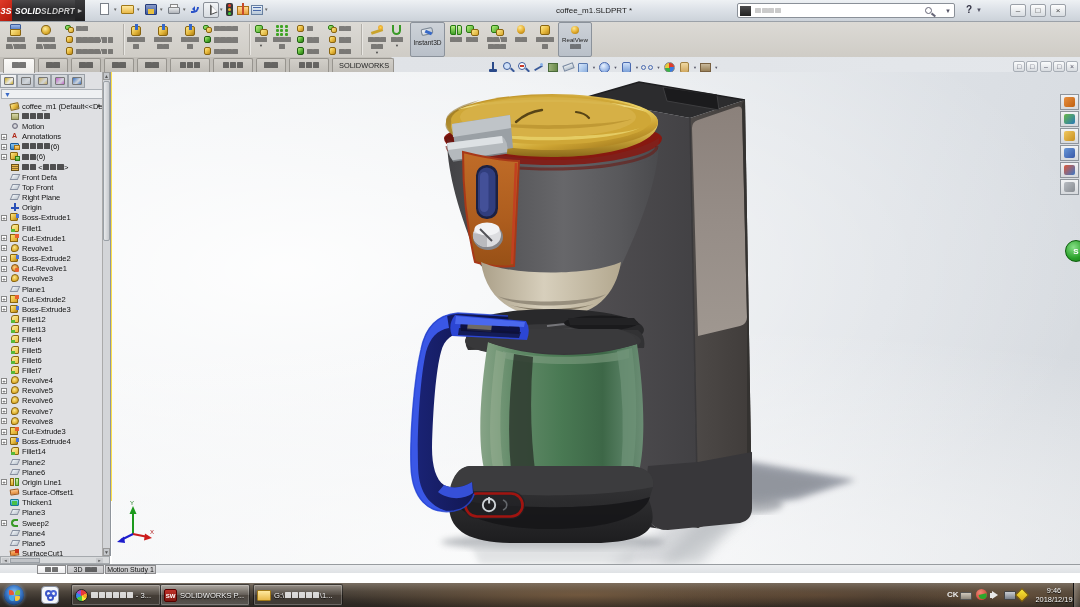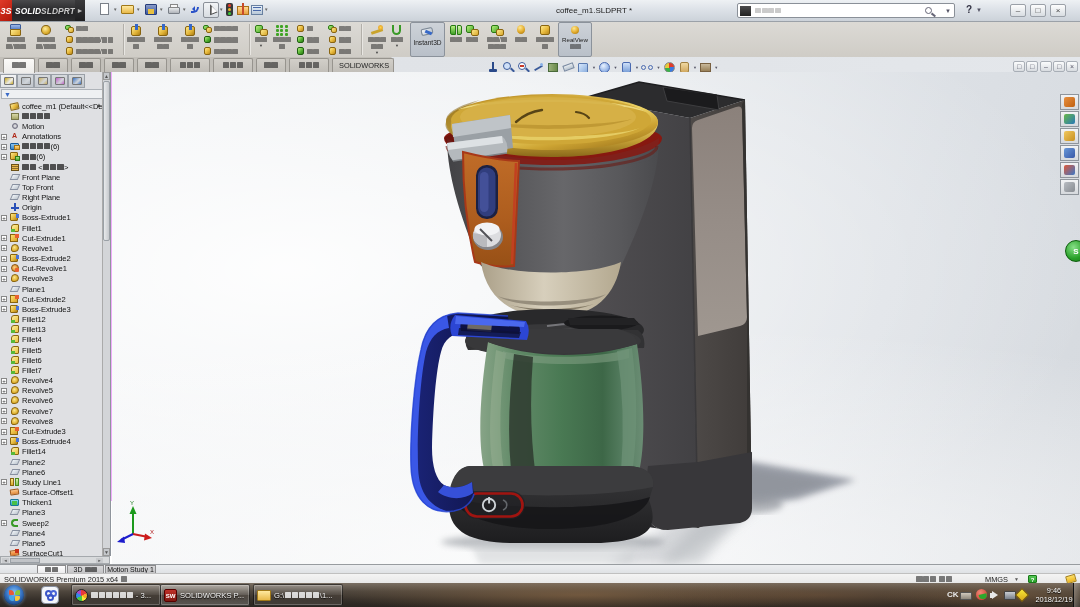--- a/index.html
+++ b/index.html
@@ -1,15 +1,15 @@
 <!DOCTYPE html>
 <html><head><meta charset="utf-8"><style>
 *{margin:0;padding:0;box-sizing:border-box}
 html,body{width:1080px;height:607px;overflow:hidden;font-family:"Liberation Sans",sans-serif;}
-#app{position:relative;width:1080px;height:501px;background:#f0abfc;}
+#app{position:relative;width:1080px;height:501px;background:#fde047;}
 .k{display:inline-block;width:.84em;height:.8em;background:currentColor;opacity:.58;border-radius:.5px;margin:0 .05em;vertical-align:-0.04em}
 .tbtn .k{opacity:.85}
 #ribbon .k{opacity:.5}
 #tabrow .k{opacity:.6}
 #tree .k{opacity:.7}
 
 #title{position:absolute;left:0;top:0;width:1080px;height:22px;background:linear-gradient(#eef1f4,#dde2e8 45%,#ccd2d9);border-bottom:1px solid #9ba1a8}
 #logo{position:absolute;left:0;top:0;width:75px;height:21px;background:linear-gradient(#4a4a4c,#232325 60%,#2c2c2e);display:flex;align-items:center}
 #logo .red{width:17px;height:21px;background:linear-gradient(135deg,#e03a28,#b01608);color:#fff;font-size:9px;font-weight:bold;font-style:italic;display:flex;align-items:center;justify-content:center}
 #logo .sw{color:#fff;font-size:8.4px;font-weight:bold;font-style:italic;letter-spacing:.1px;margin-left:3px}
@@ -459,21 +459,21 @@
         <div class="trow">
           <span class="tic">
             <b style="position:absolute;left:1px;top:1px;width:8px;height:7px;background:repeating-linear-gradient(0deg,#e8b84a 0 1px,#8a6a2a 1px 2px);border:1px solid #6a5018"></b>
           </span>
           <span class="tx"><i class="k"></i><i class="k"></i> &lt;<i class="k"></i><i class="k"></i><i class="k"></i>&gt;</span>
         </div>
         <div class="trow">
           <span class="tic">
             <b style="position:absolute;left:1px;top:1px;width:8px;height:6px;background:linear-gradient(135deg,#f0f4f8,#c0c8d0);border:1px solid #8890a0;transform:skewX(-24deg)"></b>
           </span>
-          <span class="tx">Front Plane</span>
+          <span class="tx">Front Defa</span>
         </div>
         <div class="trow">
           <span class="tic">
             <b style="position:absolute;left:1px;top:1px;width:8px;height:6px;background:linear-gradient(135deg,#f0f4f8,#c0c8d0);border:1px solid #8890a0;transform:skewX(-24deg)"></b>
           </span>
           <span class="tx">Top Front</span>
         </div>
         <div class="trow">
           <span class="tic">
             <b style="position:absolute;left:1px;top:1px;width:8px;height:6px;background:linear-gradient(135deg,#f0f4f8,#c0c8d0);border:1px solid #8890a0;transform:skewX(-24deg)"></b>
@@ -673,21 +673,21 @@
             <b style="position:absolute;left:1px;top:1px;width:8px;height:6px;background:linear-gradient(135deg,#f0f4f8,#c0c8d0);border:1px solid #8890a0;transform:skewX(-24deg)"></b>
           </span>
           <span class="tx">Plane6</span>
         </div>
         <div class="trow">
           <span class="pm">+</span>
           <span class="tic">
             <b style="position:absolute;left:0;top:0;width:4px;height:8px;background:linear-gradient(#ffe98a,#d8a828);border:1px solid #8a6510"></b>
             <b style="position:absolute;left:5px;top:0;width:4px;height:8px;background:linear-gradient(#d8f0a8,#88c050);border:1px solid #4a8a20"></b>
           </span>
-          <span class="tx">Study Line1</span>
+          <span class="tx">Origin Line1</span>
         </div>
         <div class="trow">
           <span class="tic">
             <b style="position:absolute;left:0;top:1px;width:9px;height:6px;background:linear-gradient(#ffc888,#e08838);border:1px solid #a05818;border-radius:1px;transform:rotate(-8deg)"></b>
           </span>
           <span class="tx">Surface-Offset1</span>
         </div>
         <div class="trow">
           <span class="tic">
             <b style="position:absolute;left:0;top:1px;width:9px;height:7px;background:linear-gradient(#88d8f0,#2898c8);border:1px solid #187898;border-radius:1px"></b>
@@ -947,28 +947,20 @@
     <div id="hsb">
       <b style="position:absolute;left:1px;top:1px;width:7px;height:5px;background:#c8cacd;font-size:4px;color:#555;text-align:center;line-height:5px">◄</b>
       <b style="position:absolute;left:9px;top:1px;width:30px;height:5px;background:#c0c3c7;border:1px solid #9aa0a6"></b>
       <b style="position:absolute;left:95px;top:1px;width:7px;height:5px;background:#c8cacd;font-size:4px;color:#555;text-align:center;line-height:5px">►</b>
     </div>
     <div id="mtabs">
       <div class="mtab act" style="left:37px;width:29px"><i class="k"></i><i class="k"></i></div>
       <div class="mtab" style="left:67px;width:37px">3D <i class="k"></i><i class="k"></i></div>
       <div class="mtab" style="left:105px;width:51px">Motion Study 1</div>
     </div>
-    <div id="sbar">
-      <span style="position:absolute;left:4px;top:1px">SOLIDWORKS Premium 2015 x64 <i class="k"></i></span>
-      <span style="position:absolute;left:916px;top:1px"><i class="k"></i><i class="k"></i><i class="k"></i> <i class="k"></i><i class="k"></i></span>
-      <span style="position:absolute;left:985px;top:1px">MMGS</span>
-      <span style="position:absolute;left:1014px;top:2px;font-size:5px;color:#555">▼</span>
-      <b style="position:absolute;left:1028px;top:1px;width:9px;height:8px;background:linear-gradient(#58c858,#28a028);border:1px solid #187818;border-radius:1px;color:#fff;font-size:6px;text-align:center;line-height:8px">?</b>
-      <b style="position:absolute;left:1066px;top:1px;width:10px;height:8px;background:linear-gradient(#ffe060,#e8b020);border:1px solid #a88010;border-radius:1px;transform:rotate(-15deg)"></b>
-    </div>
     <div id="tbar">
       <b style="position:absolute;left:330px;top:-6px;width:500px;height:36px;background:radial-gradient(closest-side,rgba(150,110,70,.55),rgba(150,110,70,0));"></b>
       <b style="position:absolute;left:880px;top:-4px;width:260px;height:34px;background:radial-gradient(closest-side,rgba(135,100,65,.5),rgba(135,100,65,0));"></b>
       <b style="position:absolute;left:640px;top:-4px;width:360px;height:32px;background:radial-gradient(closest-side,rgba(120,85,55,.5),rgba(120,85,55,0));"></b>
       <div style="position:absolute;left:4px;top:2px;width:20px;height:20px;border-radius:50%;background:radial-gradient(circle at 50% 38%,#8ac8f8 0%,#3a78c8 45%,#1a4888 75%,#0a2858);box-shadow:0 0 3px 1px rgba(120,180,255,.35)">
         <b style="position:absolute;left:5px;top:5px;width:5px;height:5px;background:#e85838;border-radius:1px 4px 1px 1px"></b>
         <b style="position:absolute;left:11px;top:5px;width:5px;height:5px;background:#88c838;border-radius:4px 1px 1px 1px"></b>
         <b style="position:absolute;left:5px;top:11px;width:5px;height:5px;background:#48a8e8;border-radius:1px 1px 1px 4px"></b>
         <b style="position:absolute;left:11px;top:11px;width:5px;height:5px;background:#f8c838;border-radius:1px 1px 4px 1px"></b>
       </div>

